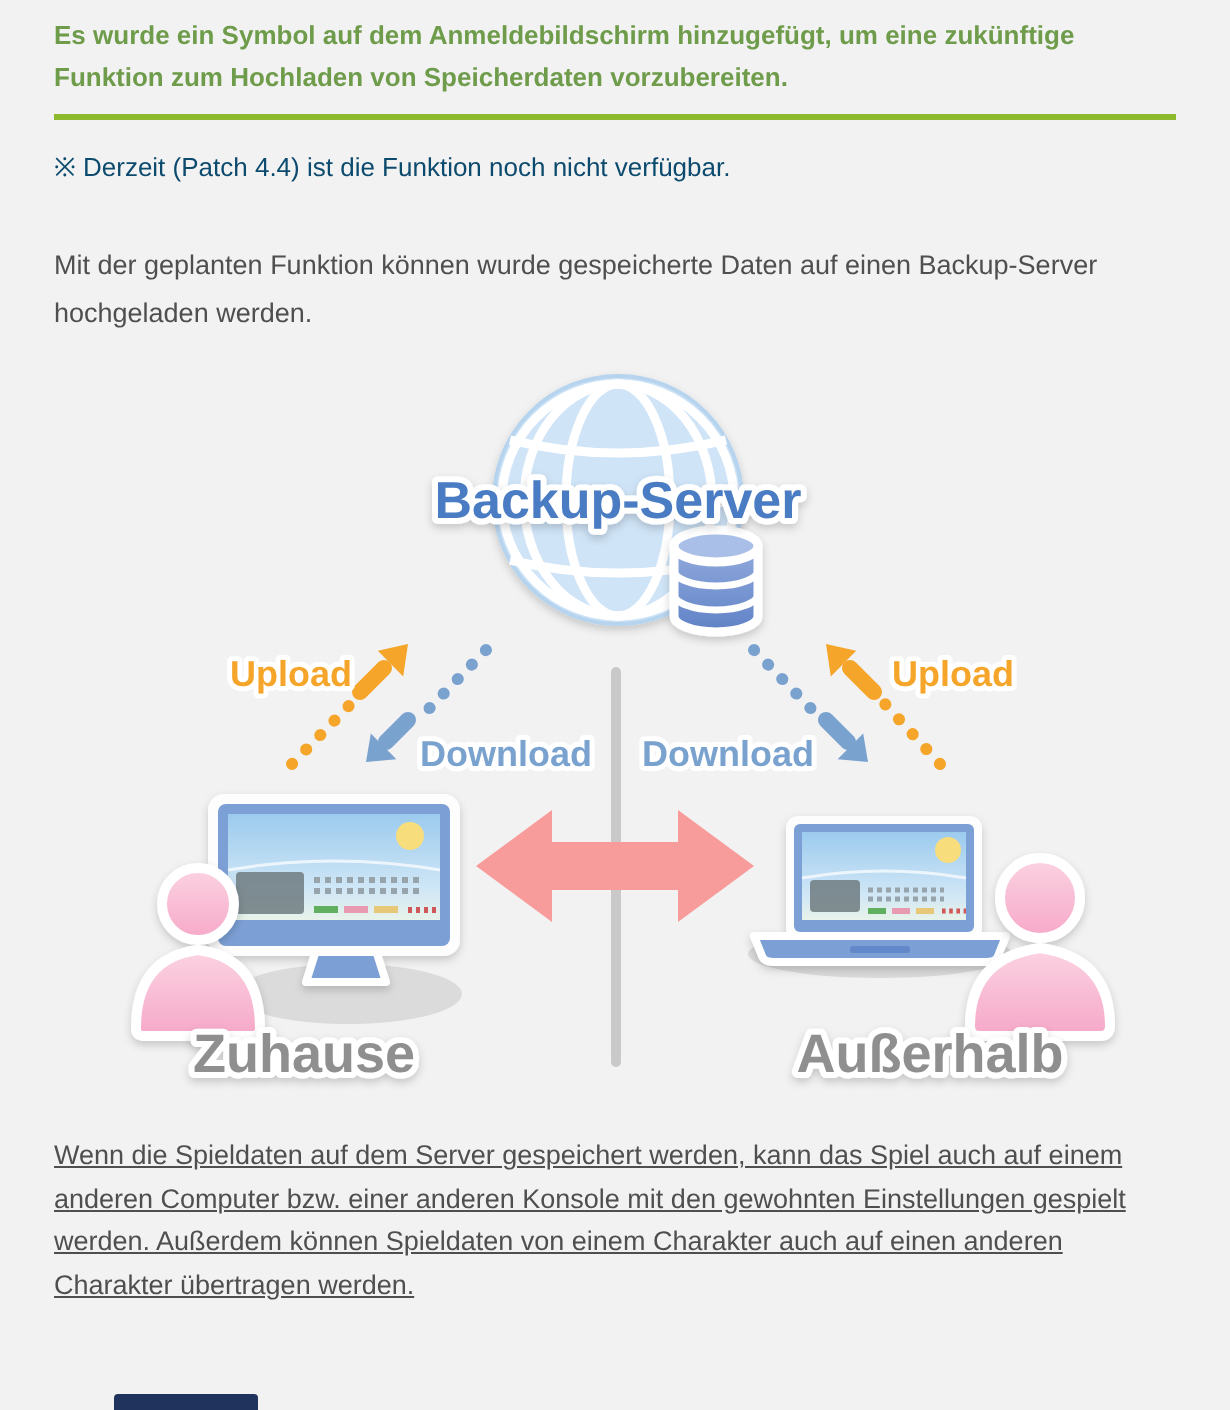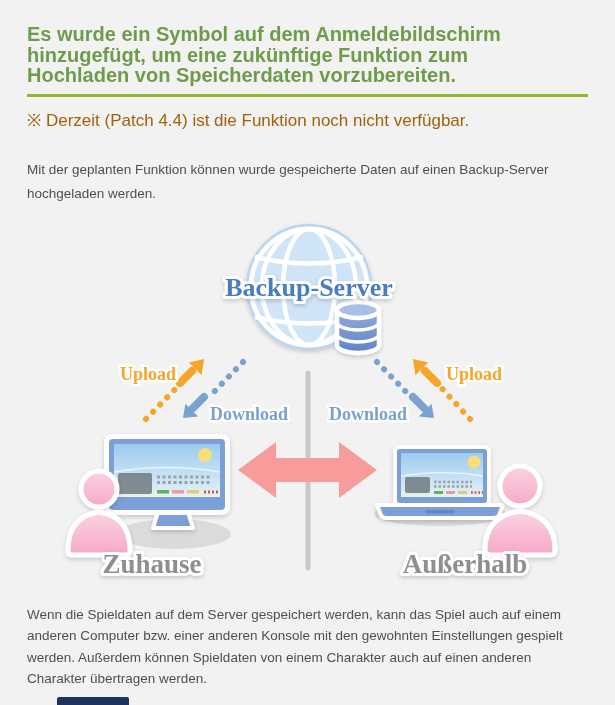--- a/index.html
+++ b/index.html
@@ -1,24 +1,24 @@
 <!DOCTYPE html>
 <html><head>
 <meta charset="utf-8">
 <style>
   html,body{margin:0;padding:0;}
   body{background:#f2f2f2;font-family:"Liberation Sans", sans-serif;}
   .page{position:relative;width:615px;height:705px;background:#f2f2f2;overflow:hidden;}
   .content{padding:8px 27px 0 27px;}
-  .heading{max-width:527px;font-size:20px;line-height:20.5px;font-weight:bold;color:#6e9c4a;margin:16px 0 8px 0;}
+  .heading{max-width:527px;font-size:13px;line-height:20.5px;font-weight:bold;color:#6e9c4a;margin:0 0 8px 0;}
   .green-rule{width:561px;height:3px;background:#8cb92d;border:none;margin:0 0 16px 0;}
-  .note{font-size:17px;line-height:16px;color:#a16207;margin:0 0 29px 0;}
+  .note{font-size:13px;line-height:16px;color:#0c4a6e;margin:0 0 29px 0;}
   .para{width:561px;font-size:13.5px;line-height:24px;color:#4f4f4f;margin:0;}
-  .outro{line-height:21.5px;margin-top:14px;}
-  .diagram{position:relative;width:507px;height:372px;margin-top:4px;font-family:Liberation Serif, serif;}
+  .outro{line-height:21.5px;margin-top:14px;text-decoration:underline;}
+  .diagram{position:relative;width:507px;height:372px;margin-top:4px;}
   .next-bar{position:absolute;left:57px;bottom:0;width:72px;height:8px;background:#20335c;border-radius:2px 2px 0 0;}
 </style>
 </head>
 <body>
 
 <div class="page">
   <div class="content">
     <h2 class="heading">Es wurde ein Symbol auf dem Anmeldebildschirm hinzugefügt, um eine zukünftige Funktion zum Hochladen von Speicherdaten vorzubereiten.</h2>
     <hr class="green-rule">
     <p class="note">※ Derzeit (Patch 4.4) ist die Funktion noch nicht verfügbar.</p>

